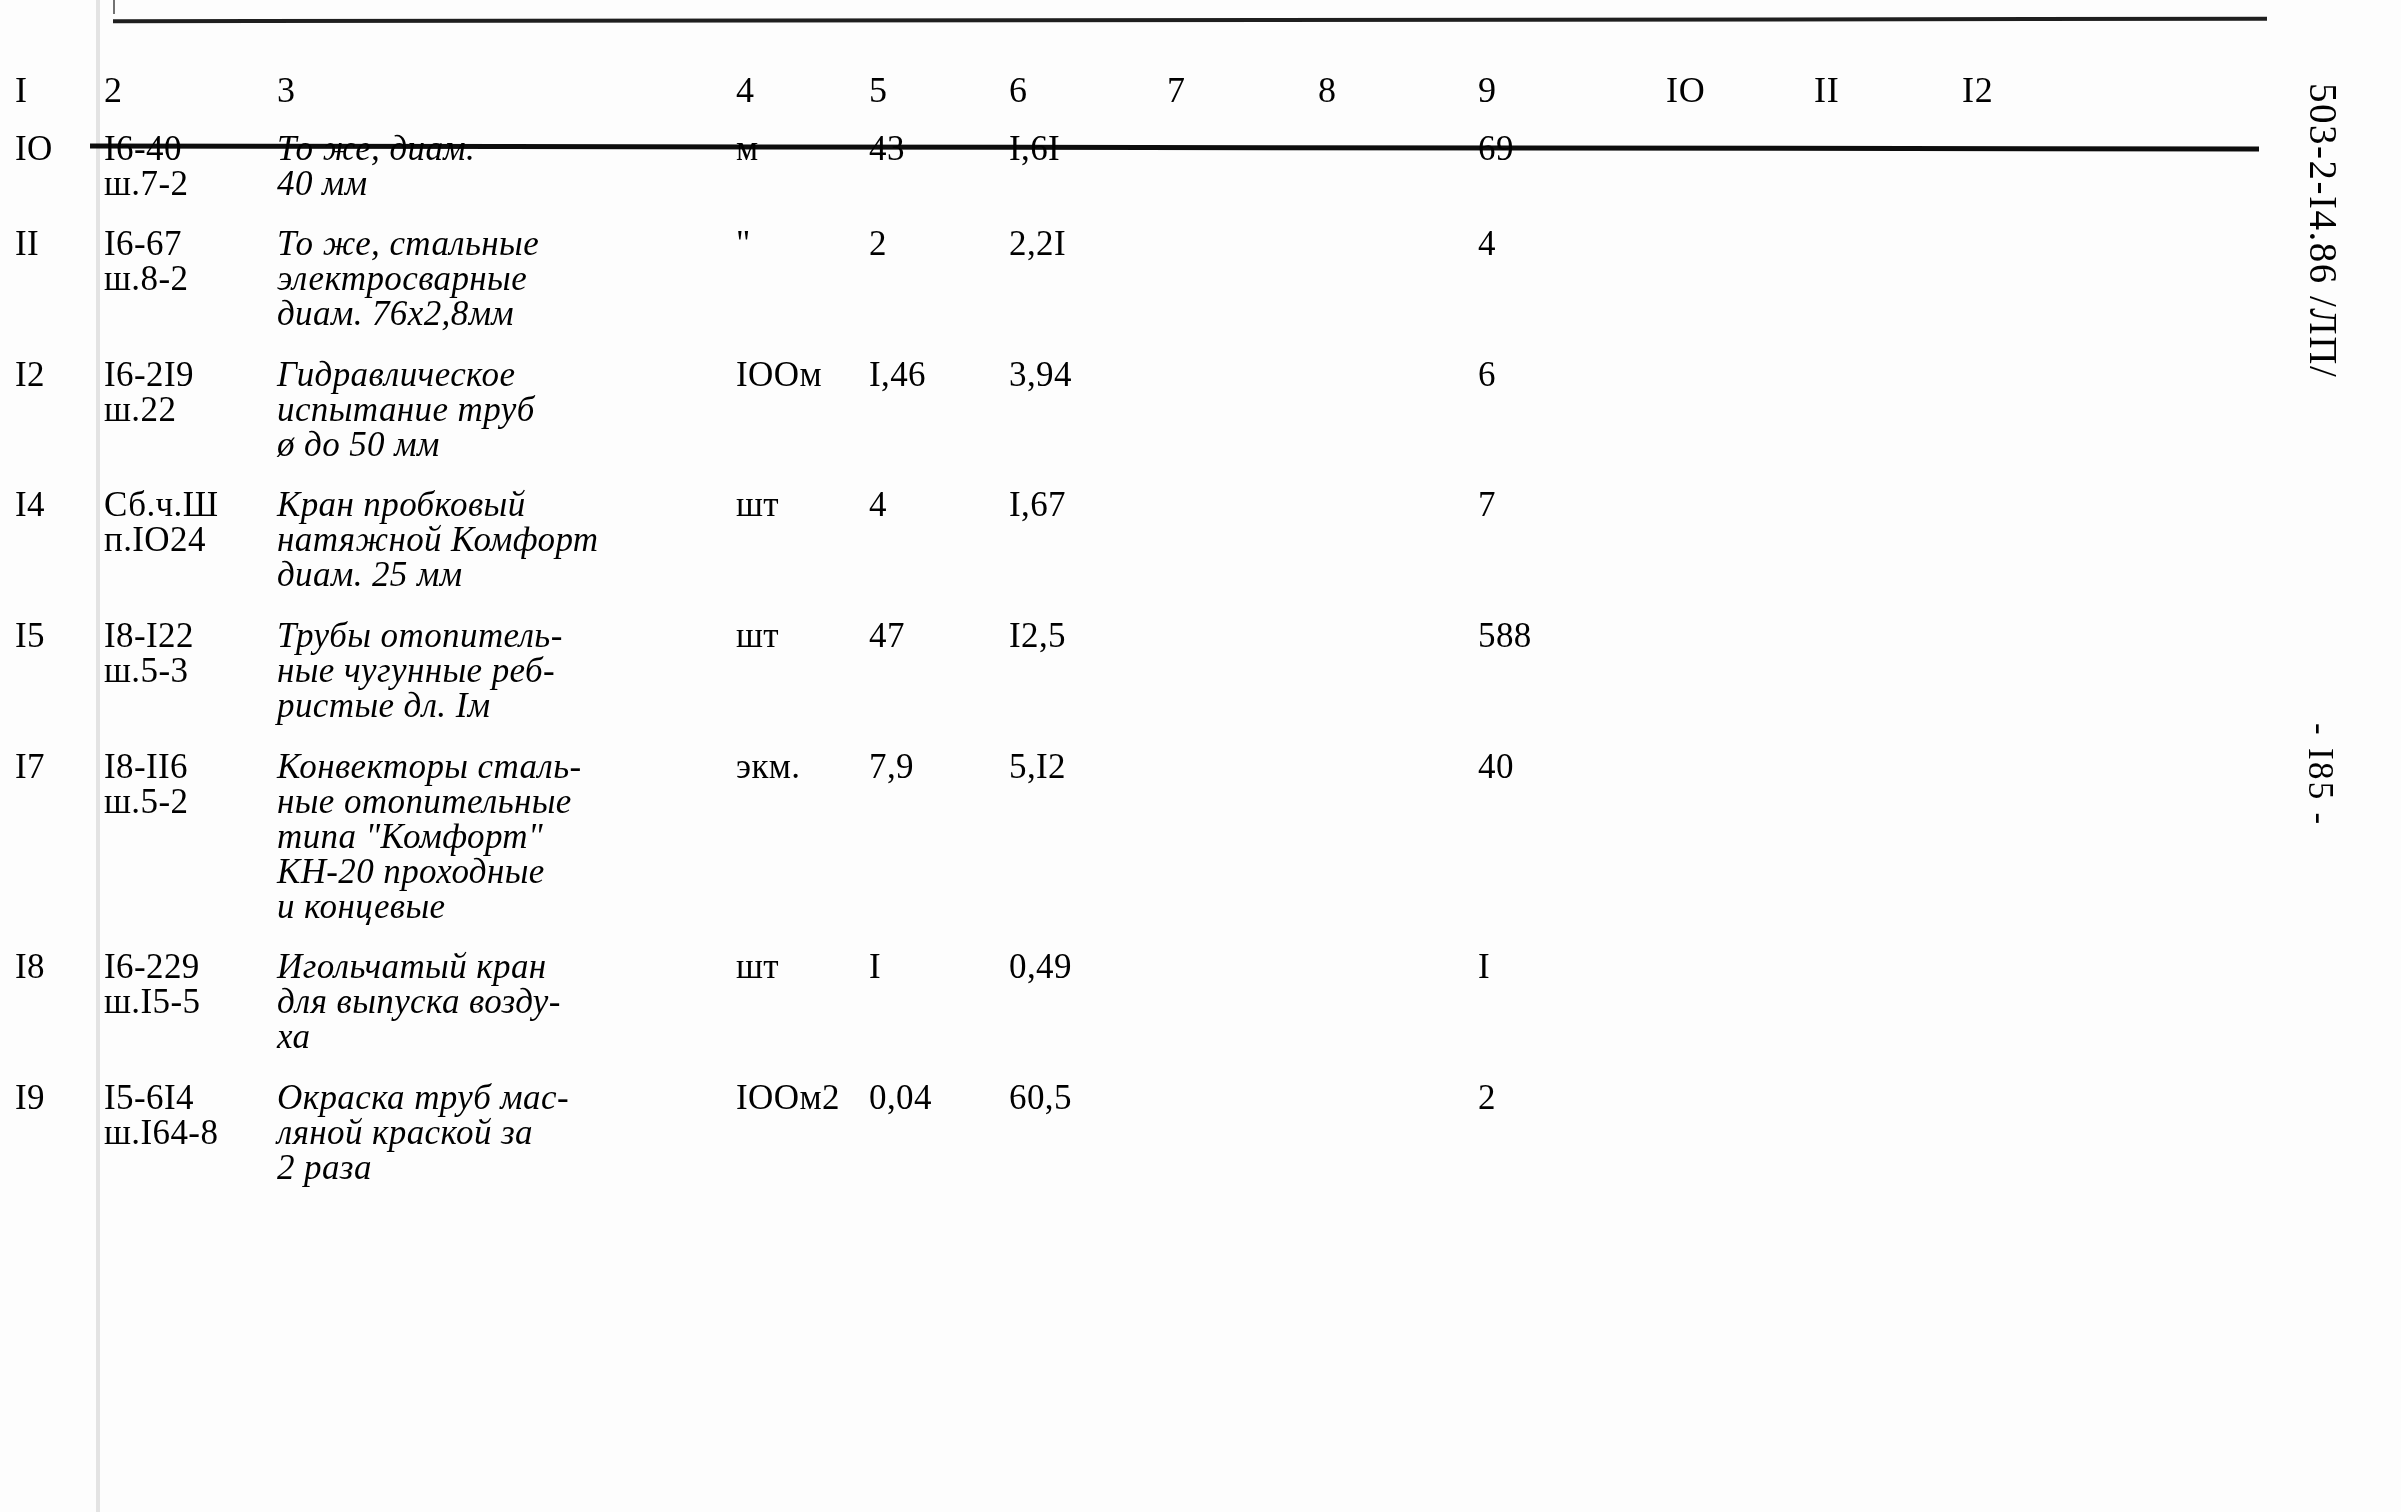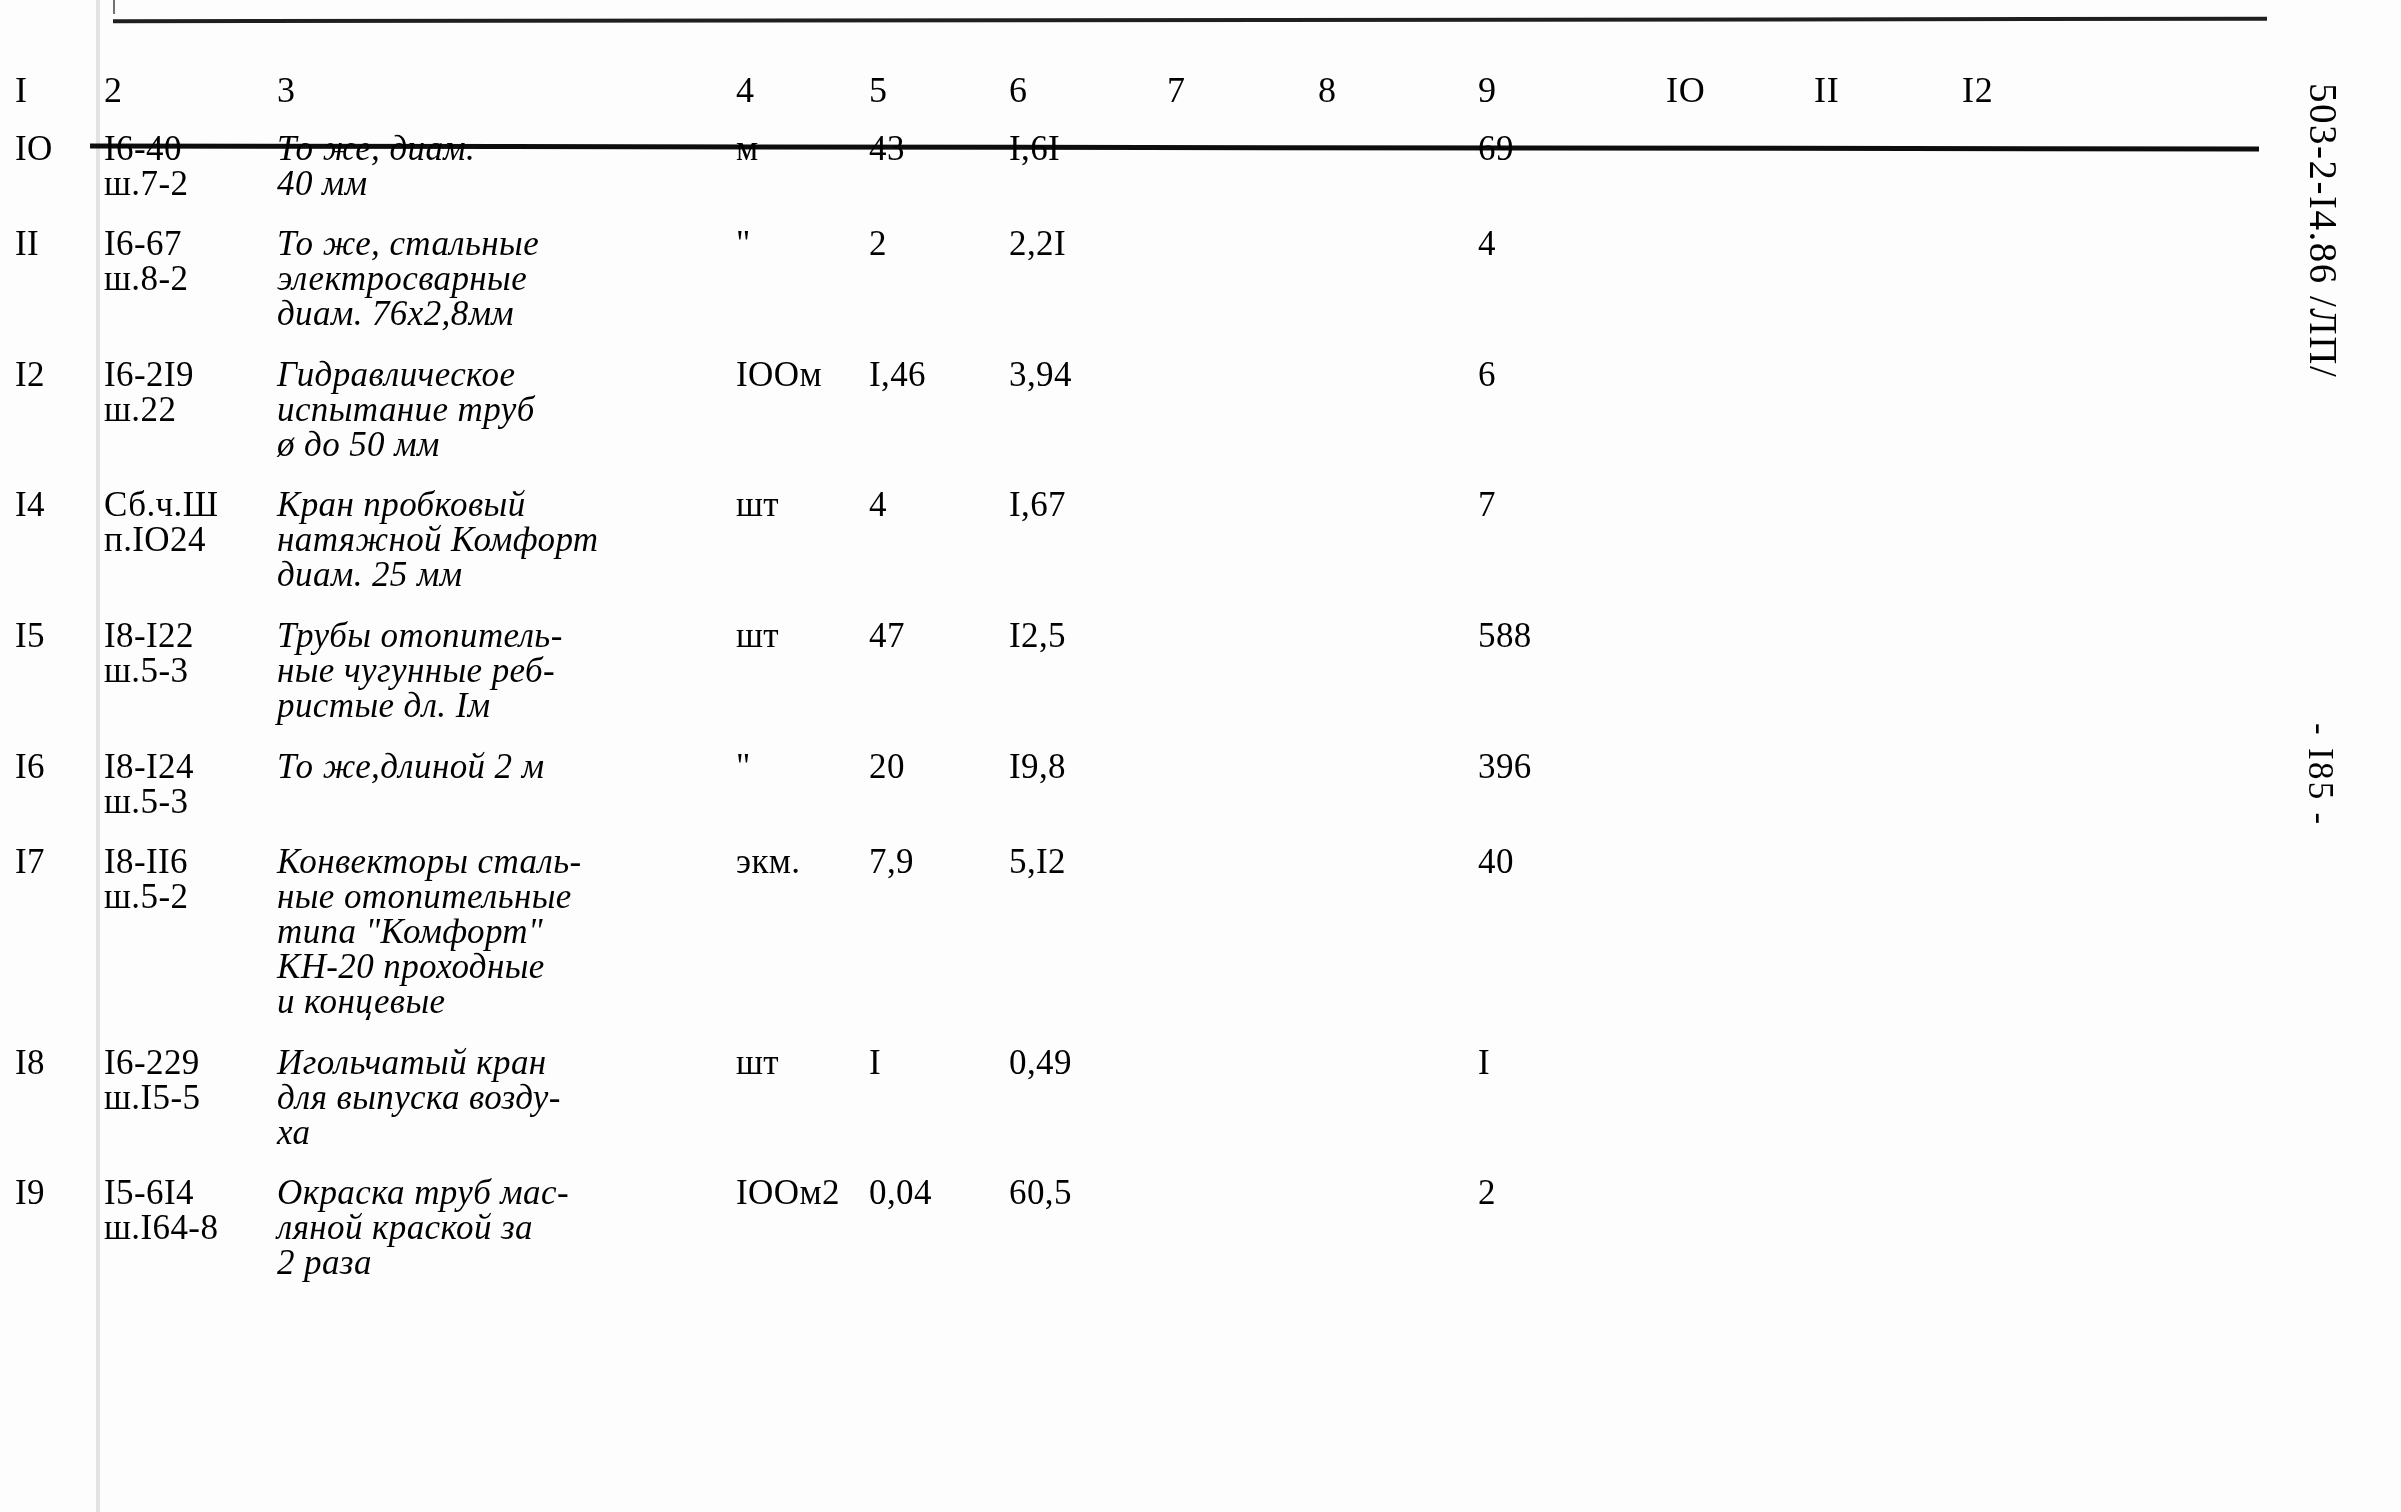--- a/index.html
+++ b/index.html
@@ -252,34 +252,20 @@
             <td class="c5 cell-qty align-bottom">47</td>
             <td class="c6 cell-price align-bottom">I2,5</td>
             <td class="c7 align-bottom"></td>
             <td class="c8 align-bottom"></td>
             <td class="c9 cell-tot align-bottom">588</td>
             <td class="c10 align-bottom"></td>
             <td class="c11 align-bottom"></td>
             <td class="c12 align-bottom"></td>
           </tr>
           <tr class="datarow">
-            <td class="c1 cell-num">I6</td>
-            <td class="c2 cell-code"><span class="lines"><span>I8-I24</span><span>ш.5-3</span></span></td>
-            <td class="c3 cell-desc"><span class="lines"><span>То же,длиной 2 м</span></span></td>
-            <td class="c4 cell-unit align-bottom">"</td>
-            <td class="c5 cell-qty align-bottom">20</td>
-            <td class="c6 cell-price align-bottom">I9,8</td>
-            <td class="c7 align-bottom"></td>
-            <td class="c8 align-bottom"></td>
-            <td class="c9 cell-tot align-bottom">396</td>
-            <td class="c10 align-bottom"></td>
-            <td class="c11 align-bottom"></td>
-            <td class="c12 align-bottom"></td>
-          </tr>
-          <tr class="datarow">
             <td class="c1 cell-num">I7</td>
             <td class="c2 cell-code"><span class="lines"><span>I8-II6</span><span>ш.5-2</span></span></td>
             <td class="c3 cell-desc"><span class="lines"><span>Конвекторы сталь-</span><span>ные отопительные</span><span>типа "Комфорт"</span><span>КН-20 проходные</span><span>и концевые</span></span></td>
             <td class="c4 cell-unit align-bottom">экм.</td>
             <td class="c5 cell-qty align-bottom">7,9</td>
             <td class="c6 cell-price align-bottom">5,I2</td>
             <td class="c7 align-bottom"></td>
             <td class="c8 align-bottom"></td>
             <td class="c9 cell-tot align-bottom">40</td>
             <td class="c10 align-bottom"></td>

